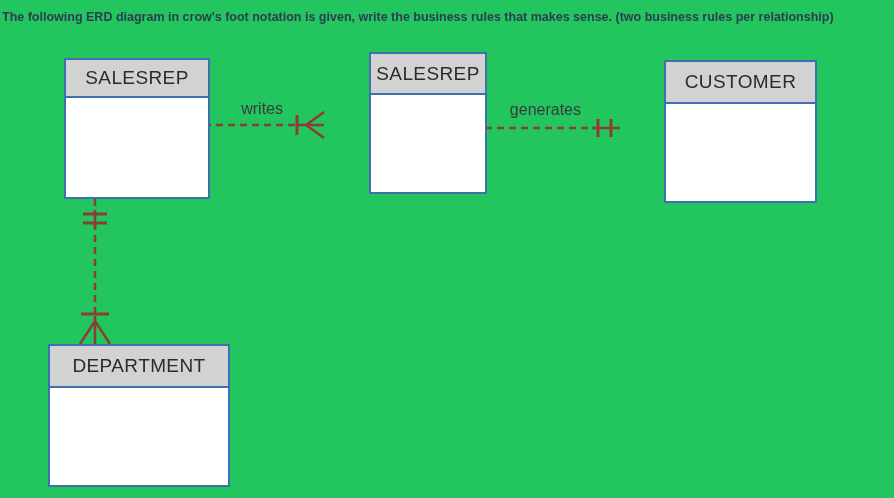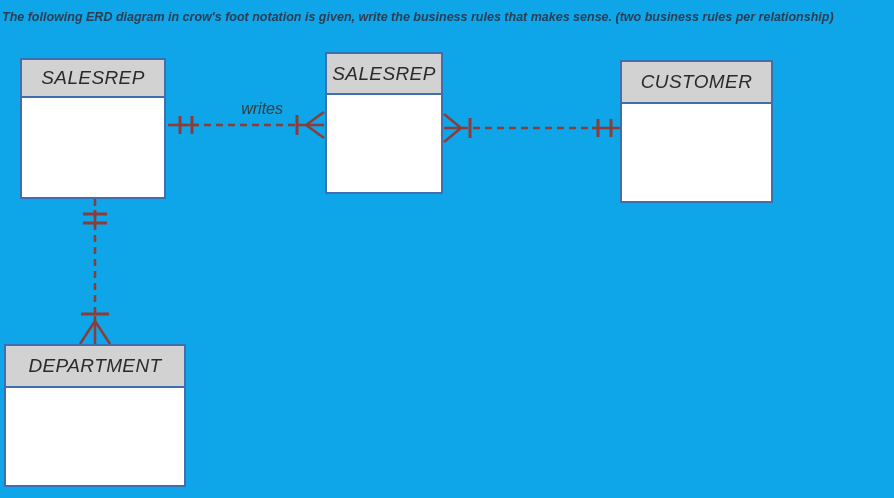--- a/index.html
+++ b/index.html
@@ -1,42 +1,42 @@
 <!DOCTYPE html>
 <html><head>
 <meta charset="utf-8">
 <style>
   html, body { margin: 0; padding: 0; background: #ffffff; }
   .canvas {
     position: relative;
     width: 894px;
     height: 498px;
-    background: #0ea5e9;
+    background: #22c55e;
     overflow: hidden;
     font-family: "Liberation Sans", sans-serif;
-    font-style: italic;
   }
   .question-title {
     position: absolute;
     left: 2px;
     top: 10px;
     font-size: 12.5px;
     font-weight: 600;
     color: #2e3d52;
     white-space: nowrap;
   }
   .connectors {
     position: absolute;
     left: 0; top: 0;
   }
   .entity {
     position: absolute;
     border: 2.5px solid #3f6fae;
     background: #ffffff;
     box-sizing: border-box;
+    margin-left: 44px;
   }
   .entity-header {
     background: #d2d2d2;
     border-bottom: 2.5px solid #3f6fae;
     box-sizing: border-box;
     display: flex;
     align-items: center;
     justify-content: center;
     font-size: 19px;
     color: #2b2b2b;
@@ -135,15 +135,16 @@
 
   <div class="entity department">
     <div class="entity-header">
       <span>DEPARTMENT</span>
     </div>
     <div class="entity-body"></div>
   </div>
 
   <div class="rel-label label-writes">writes</div>
 
+  <div class="rel-label label-generates">generates</div>
 
 
 </div>
 
 </body></html>

